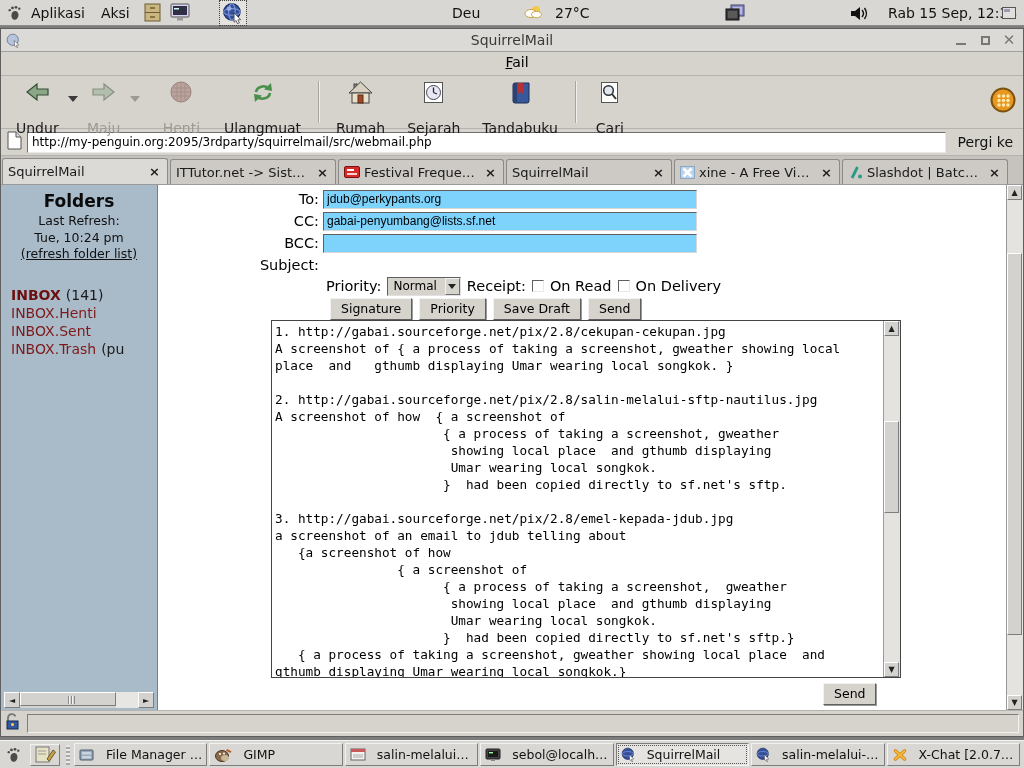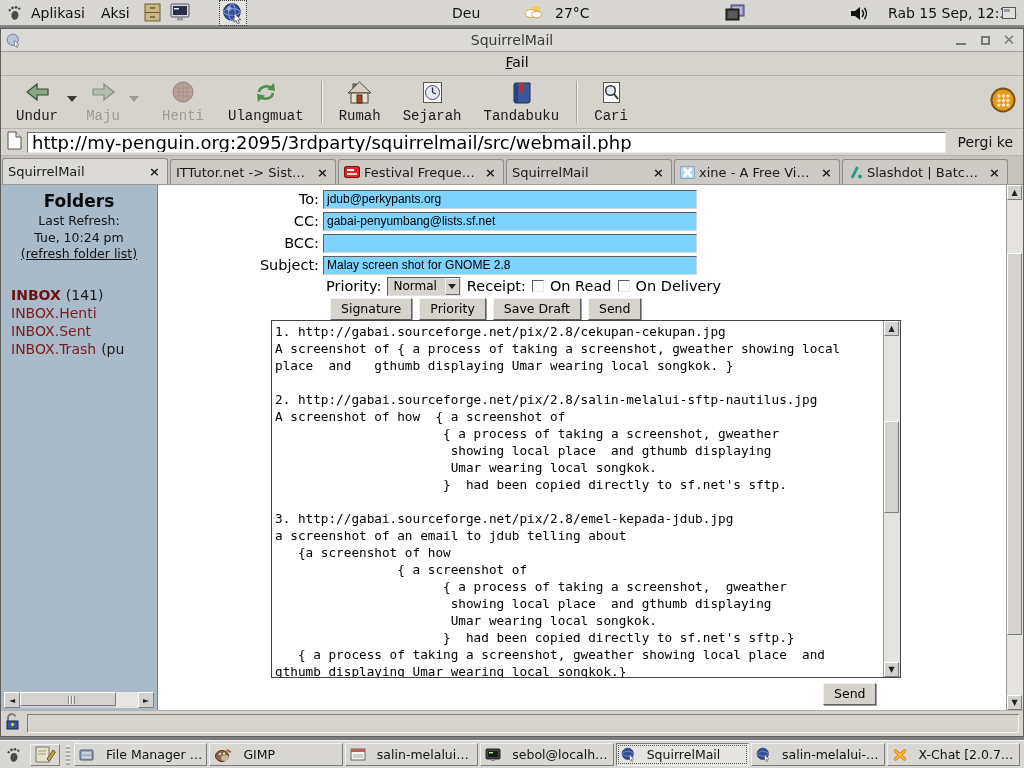--- a/index.html
+++ b/index.html
@@ -39,31 +39,31 @@
   .g-close { font-weight:bold; color:#787878; font-size:15px; line-height:14px; }
 
   .menubar { height:24px; display:flex; align-items:center; gap:4px; padding-left:10px;
     border-bottom:1px solid #b5b3af; background:#d6d3cd;flex-direction:column; }
   .menu-item { font-size:14px; padding:2px 9px; color:#000; cursor:default; }
 
   .toolbar { height:53px; display:flex; align-items:flex-start; padding:3px 4px 0 8px;
     border-bottom:1px solid #b5b3af; background:#d6d3cd; position:relative; }
   .t-btn { display:flex; flex-direction:column; align-items:center; justify-content:flex-start;
     padding:2px 7px 1px; font-size:14px; color:#1a1a1a; min-width:48px; }
-  .t-btn .lab { margin-top:1px;font-family:Liberation Mono, monospace; }
+  .t-btn .lab { margin-top:13px; }
   .t-btn.dis { color:#9b9b93; }
   .t-drop { width:14px; height:40px; display:flex; align-items:center; justify-content:center; }
   .tri-dn { width:0; height:0; border-left:5px solid transparent; border-right:5px solid transparent; border-top:6px solid #3a3a3a; }
   .tri-dn.dis { border-top-color:#9b9b93; }
   .t-sep { width:1px; height:42px; background:#a8a6a2; margin:2px 10px 0; box-shadow:1px 0 0 #f0efed; }
   .throbber { position:absolute; right:6px; top:10px; }
 
   .urlbar { height:27px; display:flex; align-items:center; gap:5px; padding:0 4px 0 6px;
     border-bottom:1px solid #b5b3af; background:#d6d3cd; }
-  .url-input { flex:1; height:21px; background:#fff; font-size:18px; font-family:"DejaVu Sans",sans-serif;
+  .url-input { flex:1; height:21px; background:#fff; font-size:12px; font-family:"DejaVu Sans",sans-serif;
     padding:0 4px; border:1px solid; border-color:#6f6f6f #e8e8e8 #e8e8e8 #6f6f6f; }
   .go-btn { font-size:14px; color:#111; padding:2px 6px; }
 
   .tabbar { height:29px; display:flex; align-items:flex-end; background:#c6c3be;
     border-bottom:1px solid #9a9a9a; padding:3px 2px 0 1px; gap:2px; }
   .tab { width:166px; height:25px; background:#cdcac5; border:1px solid #8d8b87; border-bottom:none;
     border-radius:3px 3px 0 0; display:flex; align-items:center; padding:0 5px; gap:4px; }
   .tab.active { background:#dcdad6; height:26px; }
   .tab-label { flex:1; font-size:13px; color:#1a1a1a; white-space:nowrap; overflow:hidden; text-overflow:ellipsis; }
   .tab-close { font-weight:bold; font-size:13px; color:#222; padding:0 2px; }
@@ -428,21 +428,20 @@
         <div class="frow" style="top:25px">
           <label>CC:</label>
           <input type="text" value="gabai-penyumbang@lists.sf.net" style="">
         </div>
         <div class="frow" style="top:47px">
           <label>BCC:</label>
           <input type="text" value="" style="">
         </div>
         <div class="frow" style="top:69px">
           <label>Subject:</label>
-          <input type="text" value="Malay screen shot for GNOME 2.8" style="">
         </div>
 
         <div class="prow">
           <span>Priority:</span>
           <span class="sel">
             <span>Normal</span>
             <span class="sel-arrow">
                 <i></i>
               </span>
           </span>

